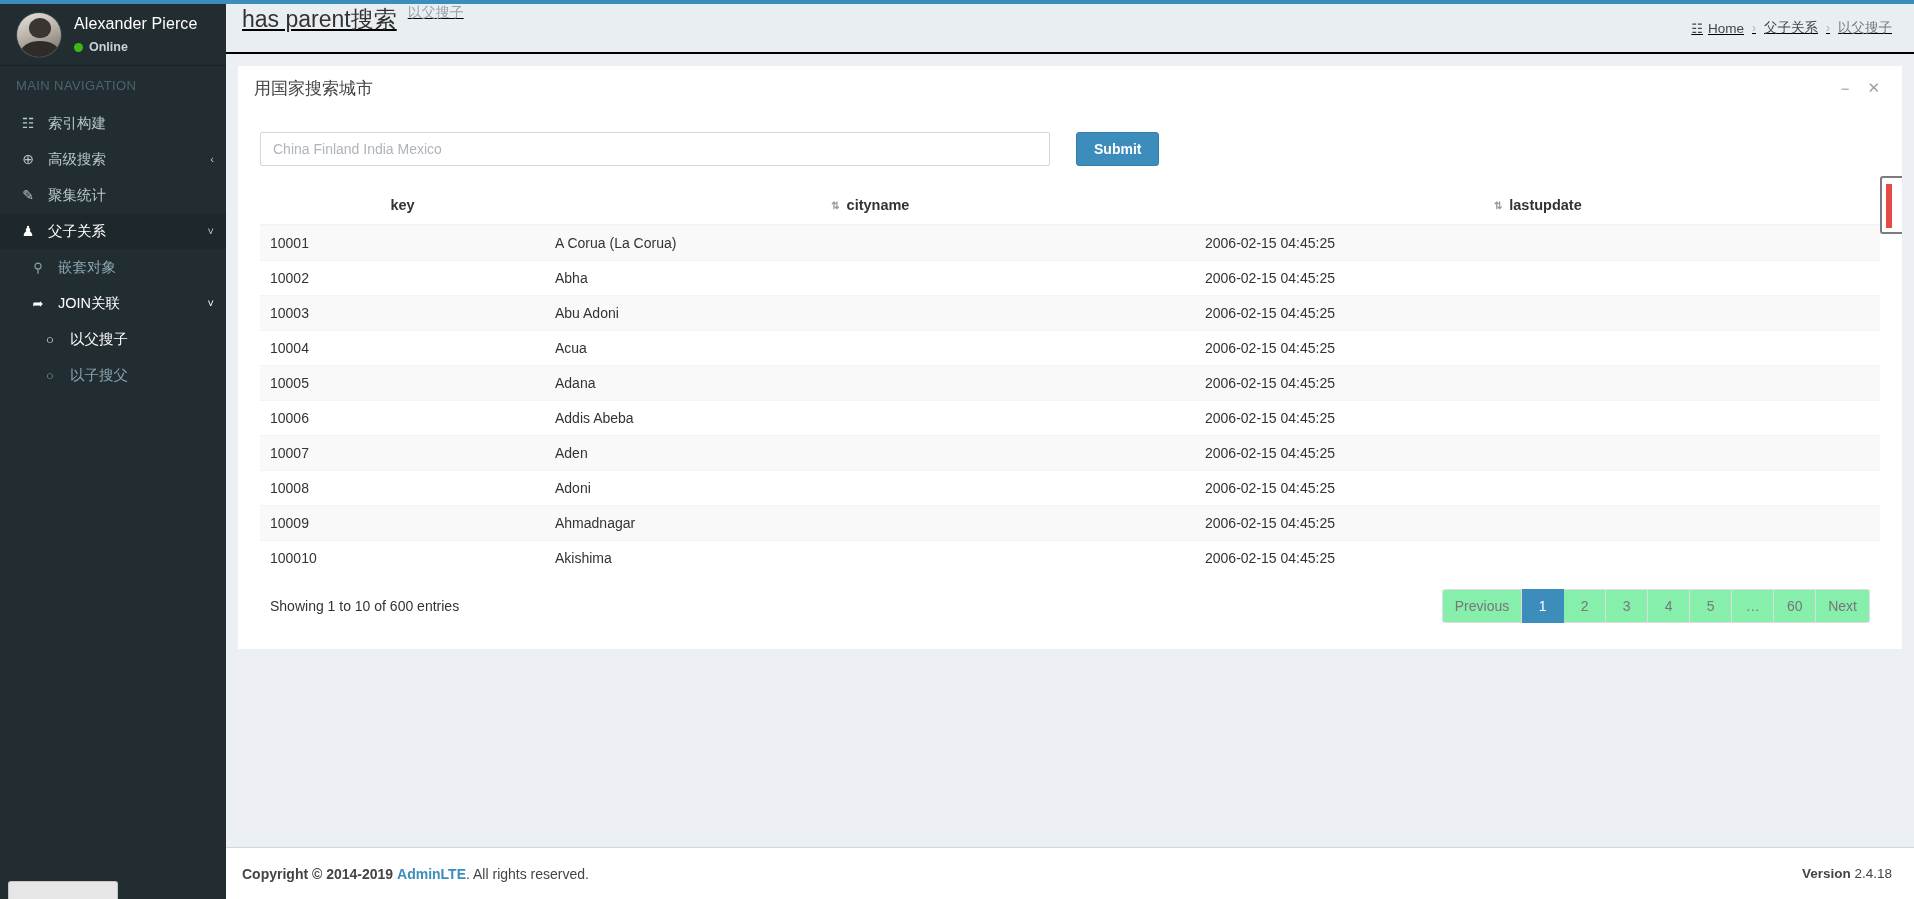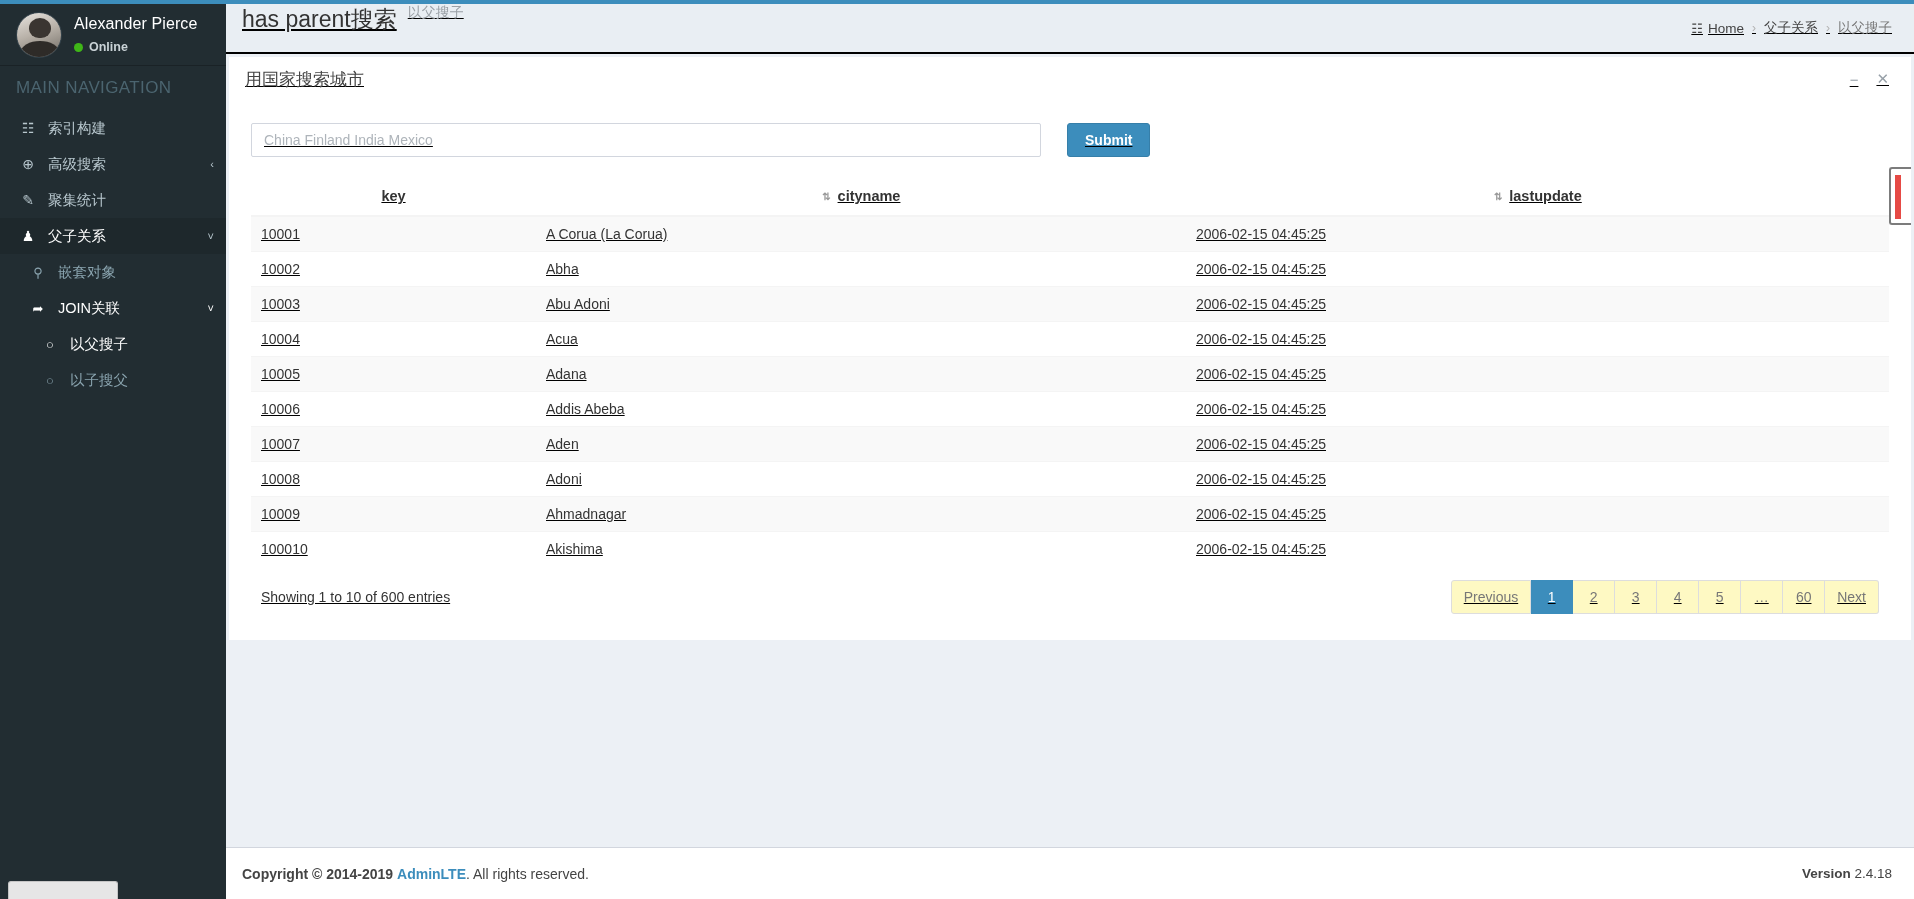--- a/index.html
+++ b/index.html
@@ -53,21 +53,21 @@
   }
   .user-status {
     font-size: 12.5px; color: #c9d2d6; display: flex;
     align-items: center; gap: 6px; margin-top: 4px; font-weight: bold;
   }
   .dot-online {
     width: 9px; height: 9px; border-radius: 50%; background: #3fb618;
     display: inline-block;
   }
   .nav-header {
-    font-size: 17px; color: #4b646f; padding: 12px 16px 12px 16px;
+    font-size: 13px; color: #4b646f; padding: 12px 16px 12px 16px;
     letter-spacing: .4px;
   }
   .nav-item {
     display: flex; align-items: center; gap: 11px;
     padding: 0 12px 0 16px; height: 36px;
     font-size: 14.5px; color: #b8c7ce; cursor: pointer;
     border-left: 3px solid transparent;
   }
   .nav-item .label { flex: 1 1 auto; }
   .nav-item.active-parent {
@@ -121,24 +121,23 @@
   .breadcrumb {
     margin-left: auto; display: flex; align-items: center; gap: 8px;
     font-size: 13.5px; color: #444;
   }
   .breadcrumb .sep { color: #b3b3b3; font-size: 12px; }
   .breadcrumb .crumb-last { color: #777; }
   .bc-icon { font-size: 13px; margin-right: 5px; }
 
   
   .box {
-    background: #fff; margin: 3px;
+    background: #fff; margin: 12px;
     position: relative;
     border-top: 0;
-    text-decoration: underline;
   }
   .box-header {
     height: 44px; display: flex; align-items: center;
     padding: 0 22px 0 16px;
   }
   .box-title { font-size: 17px; color: #444; font-weight: 400; }
   .box-tools { margin-left: auto; display: flex; gap: 18px; align-items: center; }
   .box-tools span { color: #97a0a8; font-size: 15px; cursor: pointer; }
 
   .box-body { padding: 12px 22px 10px 22px; }
@@ -203,21 +202,21 @@
 
   
   .table-footer {
     display: flex; align-items: center;
     padding: 14px 10px 16px 10px;
   }
   .showing-info { font-size: 14px; color: #333; }
   .pagination { margin-left: auto; display: flex; }
   .pagination .pg {
     min-width: 42px; height: 34px; line-height: 32px; text-align: center;
-    border: 1px solid #ddd; border-left: none; background: #fef9c3;
+    border: 1px solid #ddd; border-left: none; background: #86efac;
     color: #777; font-size: 14px; cursor: pointer; padding: 0 12px;
   }
   .pagination .pg:first-child { border-left: 1px solid #ddd; border-radius: 3px 0 0 3px; }
   .pagination .pg:last-child { border-radius: 0 3px 3px 0; }
   .pagination .pg.active {
     background: #3c8dbc; border-color: #3c8dbc; color: #fff;
   }
 
   
   .main-footer {

